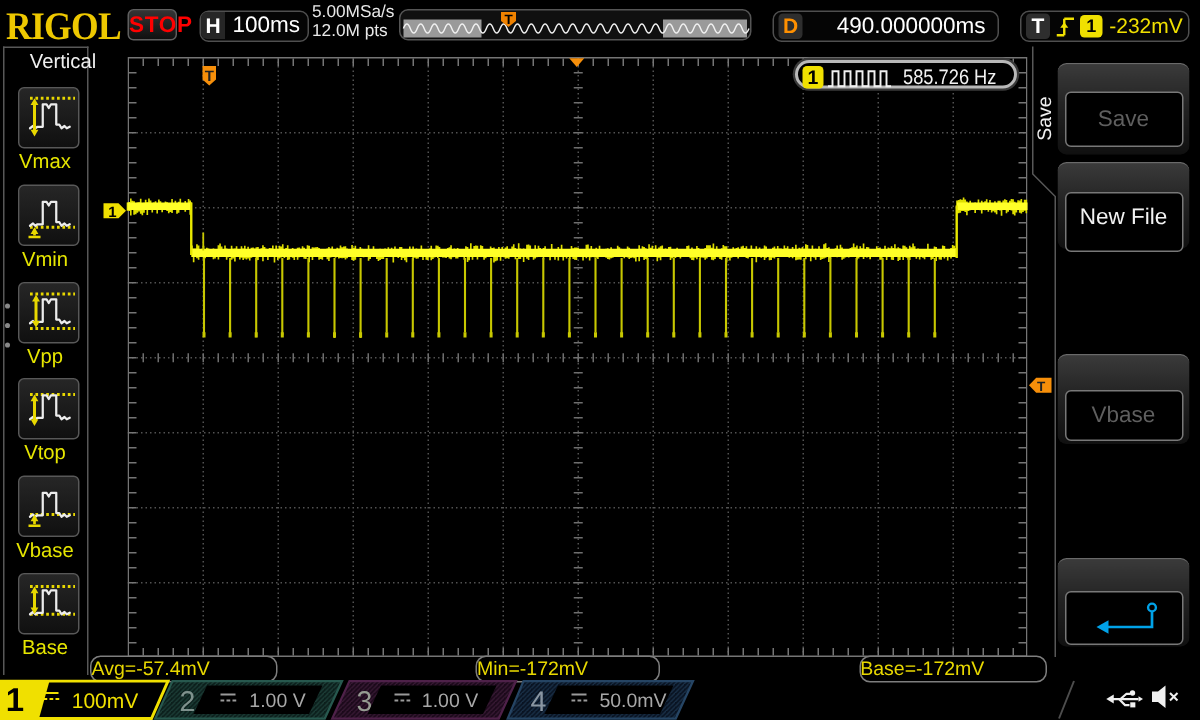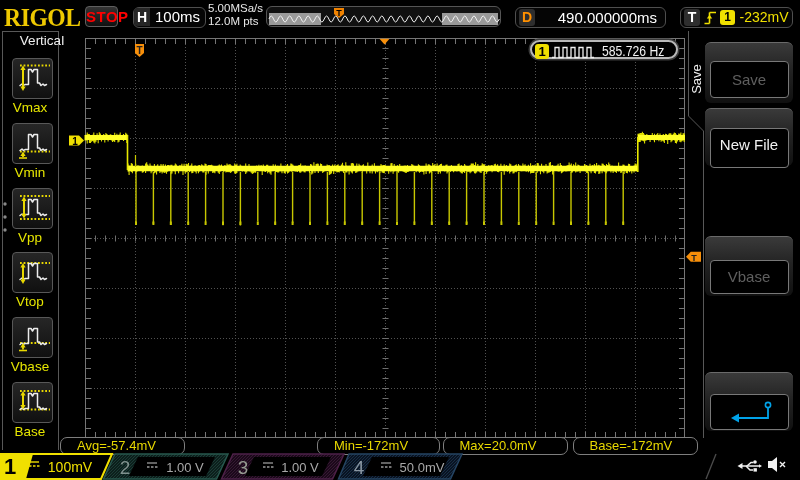--- a/index.html
+++ b/index.html
@@ -23,21 +23,21 @@
 
 #lmenu-border{position:absolute;left:2px;top:31px;width:57px;height:419px;border-left:1px solid #585858;border-right:1px solid #585858;border-top:1px solid #585858}
 #vertical{position:absolute;left:12px;top:33px;width:60px;text-align:center;color:#f0f0f0;font-size:13.5px}
 .mbtn{position:absolute;left:12px;width:41px;height:41px;border:1px solid #585858;border-radius:4px;background:linear-gradient(#262626,#101010)}
 .mlabel{position:absolute;left:0;width:60px;text-align:center;color:#e6e600;font-size:13.5px}
 #savetab{position:absolute;left:689px;top:63px;width:14px;height:32px}
 #savetab span{position:absolute;left:50%;top:50%;display:block;color:#f0f0f0;font-size:13px;transform:translate(-50%,-50%) rotate(-90deg);white-space:nowrap}
 .rbtn{position:absolute;left:705px;width:88px;border-radius:6px;background:linear-gradient(#3a3a3a,#232323 45%,#101010);border-top:1px solid #6a6a6a}
 .rinner{position:absolute;left:4.5px;width:79px;border:1px solid #787878;border-radius:4px;background:#000;text-align:center;font-size:15px}
 
-.meas{position:absolute;top:437px;height:18px;border:1px solid #7e7e7e;border-radius:7px;background:#000;color:#e8d800;font-size:13px;line-height:16px;padding-left:16px}
+.meas{position:absolute;top:437px;height:18px;border:1px solid #7e7e7e;border-radius:7px;background:#000;color:#e8d800;font-size:13px;line-height:16px;padding-left:0}
 
 #chbar{position:absolute;left:0;top:453px;width:800px;height:27px}
 </style></head><body>
 <div id="scr">
 
 <div id="logo">RIGOL</div>
 <div id="stopb">STOP</div>
 <div id="hbox" class="tbox">
       <div class="hl">H</div>
       <div class="hv">100ms</div>
@@ -183,21 +183,20 @@
 <svg width="79" height="34" viewBox="0 0 79 34">
           <circle cx="57" cy="10" r="2.6" fill="none" stroke="#00a2e8" stroke-width="1.6"></circle>
 <path d="M57,12.5V23H26" stroke="#00a2e8" stroke-width="1.8" fill="none"></path>
 <path d="M28,18.5L20,23l8,4.5z" fill="#00a2e8"></path>
         </svg>
 </div>
     </div>
 
 <div class="meas" style="left:60px;width:125px">Avg=-57.4mV</div>
 <div class="meas" style="left:317px;width:123px">Min=-172mV</div>
-<div class="meas" style="left:442.5px;width:125px">Max=20.0mV</div>
 <div class="meas" style="left:572.5px;width:125px">Base=-172mV</div>
 
 <svg id="chbar" width="800" height="27" viewBox="0 0 800 27">
 <defs>
 <pattern id="h2" width="3" height="3" patternUnits="userSpaceOnUse">
           <rect width="3" height="3" fill="#0c1f1c"></rect>
           <path d="M-0.5,3.5l4,-4M2.5,3.5l4,-4" stroke="#1d3f38" stroke-width="0.9" fill="none"></path>
         </pattern>
 <pattern id="h3" width="3" height="3" patternUnits="userSpaceOnUse">
           <rect width="3" height="3" fill="#1b091a"></rect>

